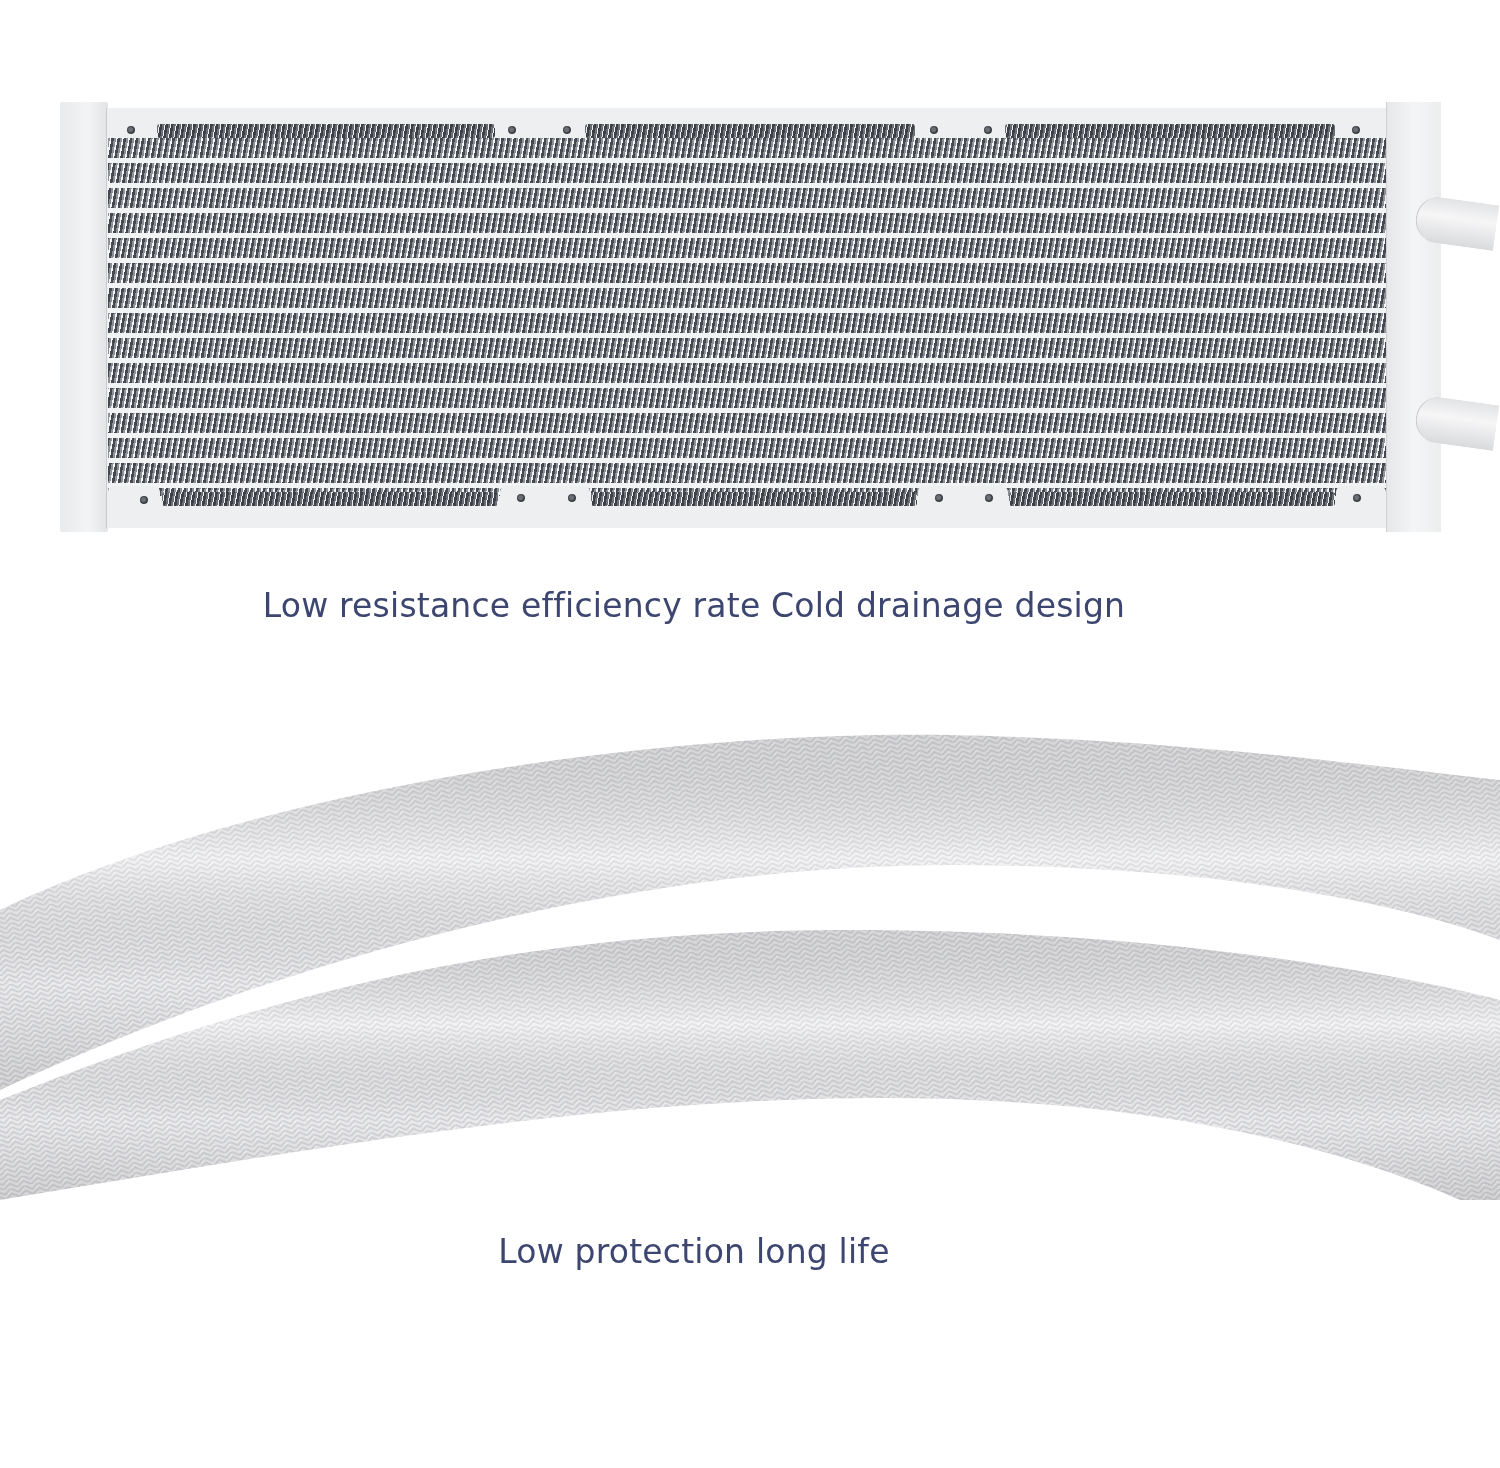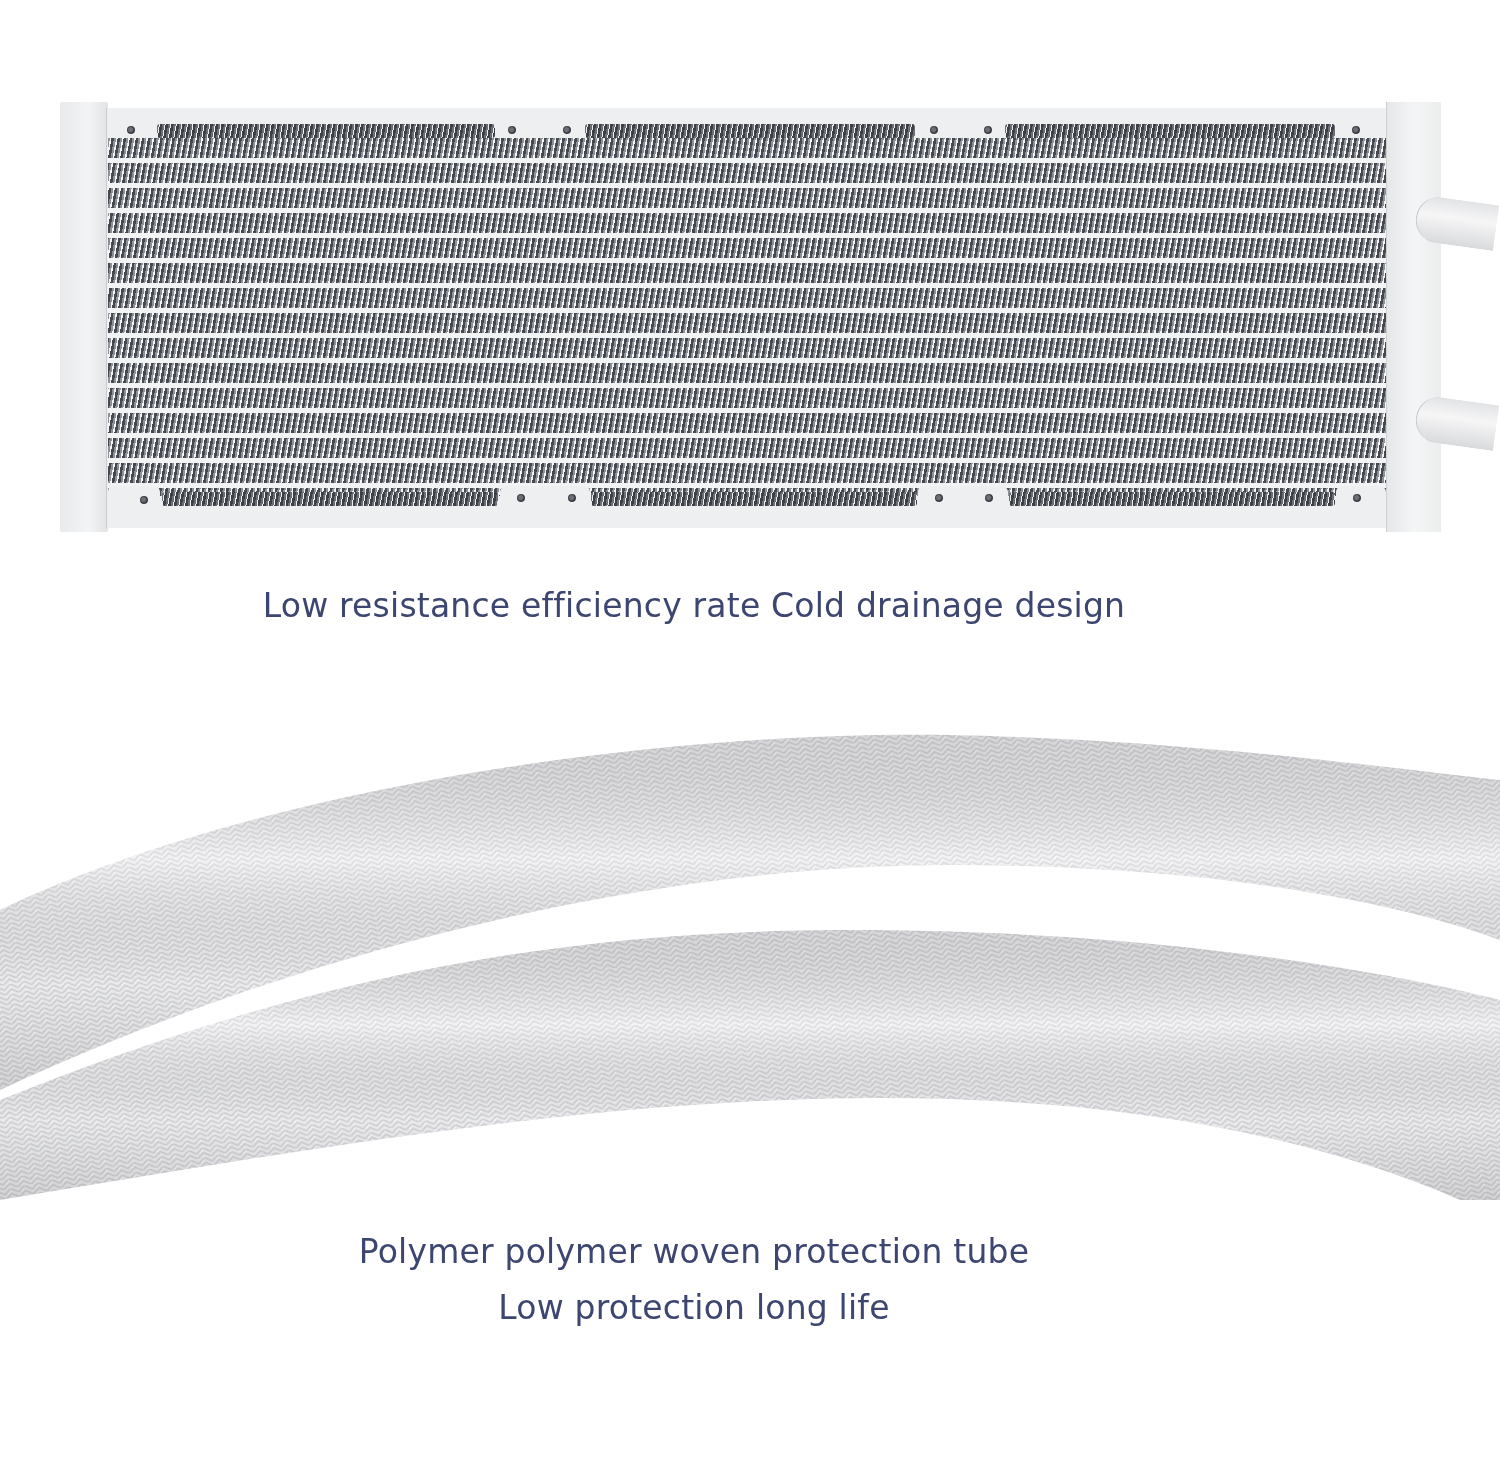--- a/index.html
+++ b/index.html
@@ -103,15 +103,14 @@
     <path d="M0 210 C 250 90, 650 30, 950 35 C 1200 40, 1400 70, 1500 80 L1500 240 C 1380 195, 1180 165, 950 165 C 650 165, 300 250, 0 390 Z" fill="url(#shade1)"></path>
   </g>
 
   <g>
     <path d="M0 400 C 250 300, 500 230, 850 230 C 1150 230, 1380 270, 1500 300 L1500 500 L1460 500 C 1300 430, 1100 398, 880 398 C 600 398, 300 450, 0 500 Z" fill="url(#braid)"></path>
     <path d="M0 400 C 250 300, 500 230, 850 230 C 1150 230, 1380 270, 1500 300 L1500 500 L1460 500 C 1300 430, 1100 398, 880 398 C 600 398, 300 450, 0 500 Z" fill="url(#shade1)"></path>
   </g>
 </svg>
 
 <div class="caption caption-2">
-  <span>Polymer polymer woven protection tube</span>
   <span>Low protection long life</span>
 </div>
 
 </body></html>

